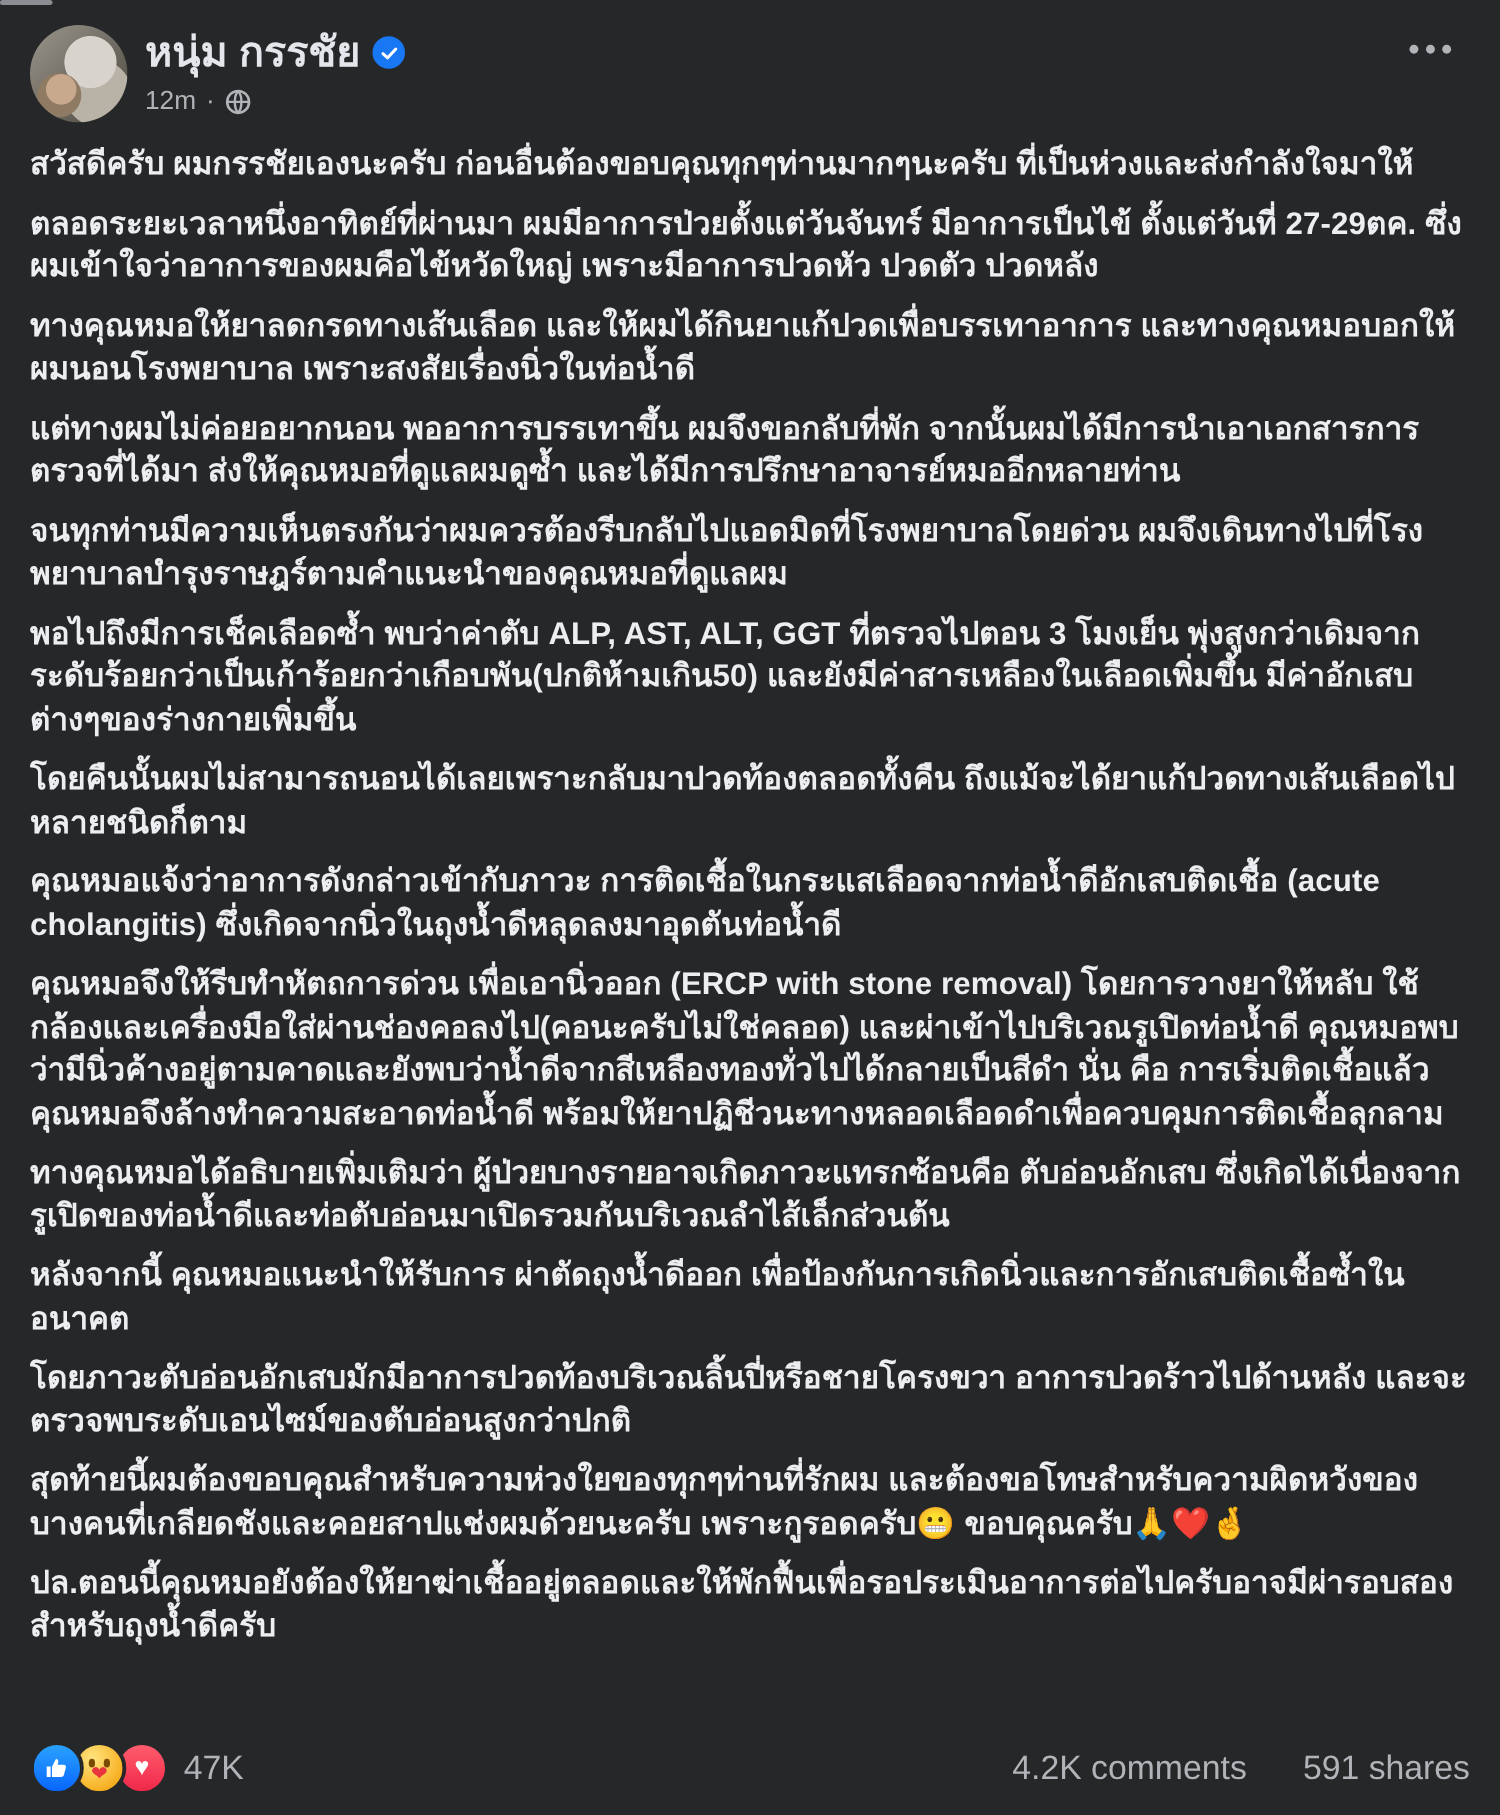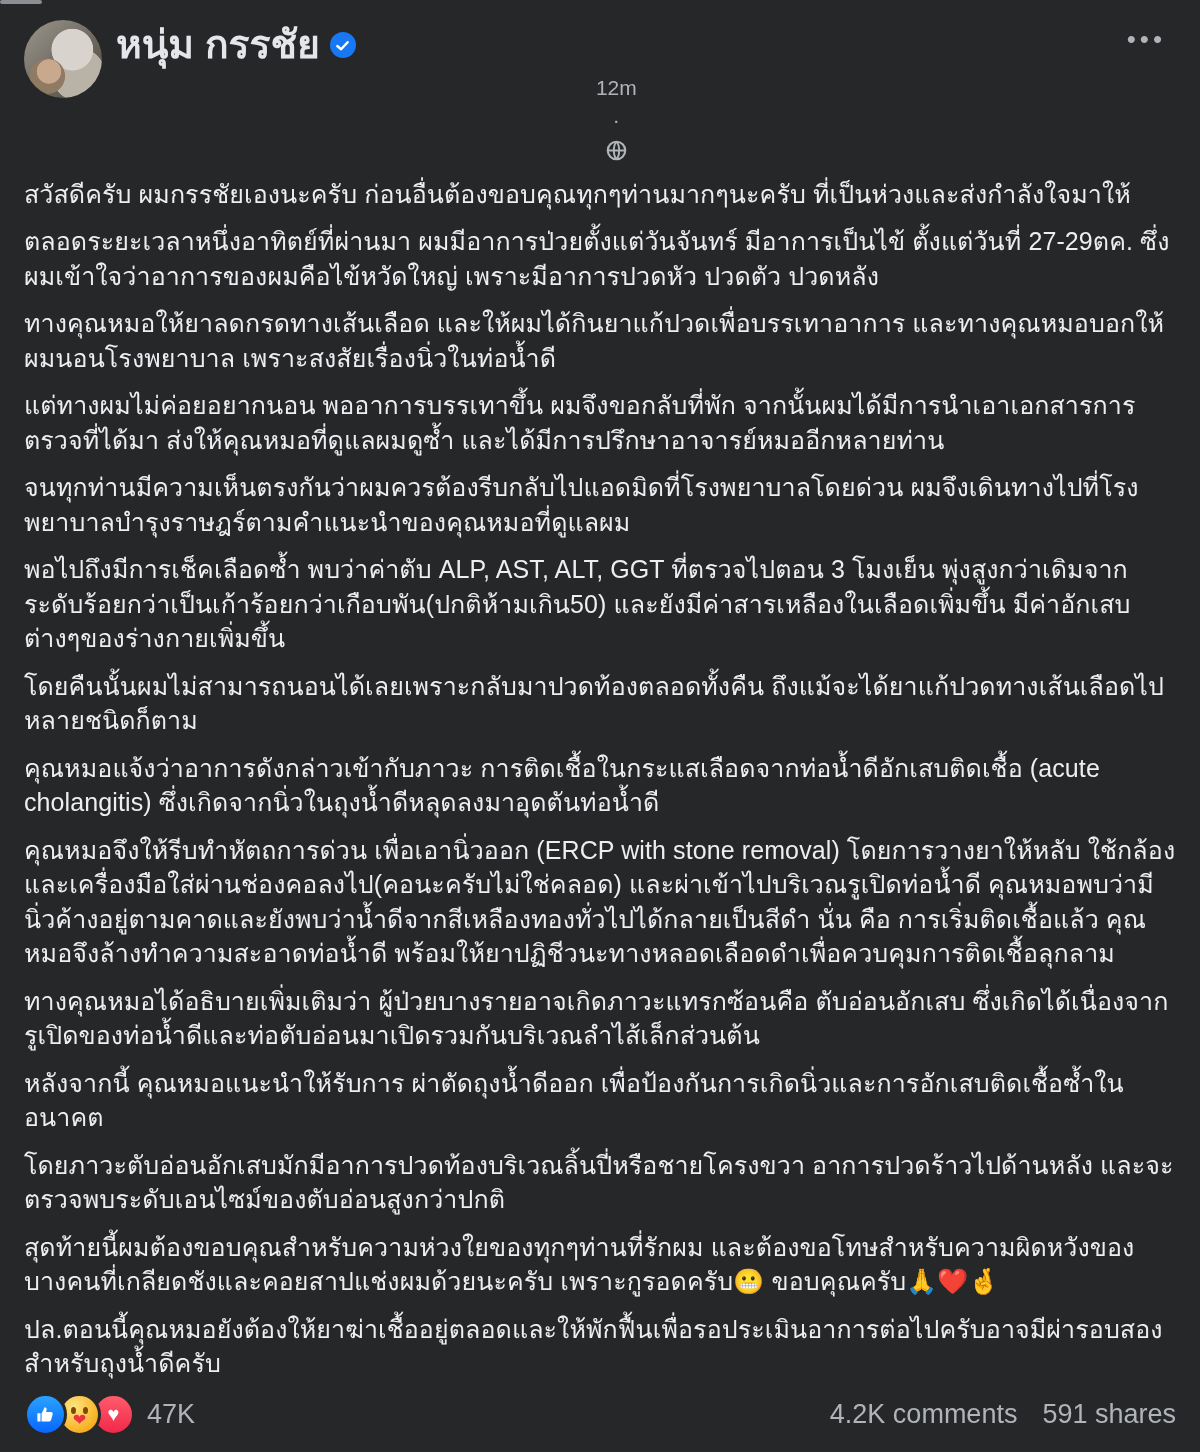--- a/index.html
+++ b/index.html
@@ -16,54 +16,54 @@
     width:78px;height:78px;border-radius:50%;flex:0 0 auto;overflow:hidden;
     background:
       radial-gradient(circle at 32% 66%, #c9a98e 0 16%, transparent 17%),
       radial-gradient(circle at 30% 72%, #8f7a63 0 22%, transparent 23%),
       radial-gradient(circle at 62% 38%, #d8d4cd 0 30%, transparent 31%),
       radial-gradient(circle at 70% 70%, #b9b2a6 0 34%, transparent 35%),
       linear-gradient(135deg,#9b968c 0%,#6f6a61 55%,#4a463f 100%);
   }
   .header-text{margin-left:14px;padding-top:4px;flex:1 1 auto;min-width:0;}
   .name-row{display:flex;align-items:center;gap:10px;}
-  .author-name{font-size:39px;font-weight:700;color:#e4e6eb;line-height:1.1;}
+  .author-name{font-size:33px;font-weight:700;color:#e4e6eb;line-height:1.1;}
   .verified{width:26px;height:26px;border-radius:50%;background:#1877f2;
     display:inline-flex;align-items:center;justify-content:center;flex:0 0 auto;}
   .verified svg{width:15px;height:15px;}
   .meta-row{display:flex;align-items:center;gap:8px;margin-top:9px;
-    color:#b0b3b8;font-size:21px;flex-direction:column;}
+    color:#b0b3b8;font-size:21px;}
   .globe{width:21px;height:21px;display:inline-block;}
   .more-btn{margin-left:auto;color:#b0b3b8;font-size:26px;letter-spacing:4px;
     padding:14px 10px 4px 10px;line-height:10px;cursor:pointer;user-select:none;}
   
   .body-text{margin-top:16px;flex:1 1 auto;overflow:hidden;}
   .post-paragraph{
     margin:0 0 13px 0;font-size:25px;line-height:1.38;color:#eceef1;
-    font-weight:400;letter-spacing:.1px;
+    font-weight:700;letter-spacing:.1px;
   }
   
   .footer{flex:0 0 auto;display:flex;align-items:center;margin-top:4px;
     color:#b0b3b8;font-size:27px;}
   .reaction-pile{display:flex;align-items:center;}
   .reaction{width:37px;height:37px;border-radius:50%;border:3px solid #262728;
     box-sizing:content-box;display:flex;align-items:center;justify-content:center;}
   .reaction + .reaction{margin-left:-9px;}
   .reaction.like{background:linear-gradient(#2aa2ff,#0866ff);z-index:3;}
   .reaction.care{background:radial-gradient(circle at 35% 30%,#ffe580,#f7b125 70%,#e69a00);z-index:2;position:relative;}
   .reaction.love{background:linear-gradient(#ff5c6c,#f0284a);z-index:1;}
   .reaction.like svg{width:21px;height:21px;}
   .care-face{position:relative;width:100%;height:100%;}
   .care-eye{position:absolute;width:5px;height:7px;border-radius:50%;background:#7a4b00;top:11px;}
   .care-eye.l{left:10px;} .care-eye.r{right:10px;}
   .care-heart{position:absolute;bottom:5px;left:50%;transform:translateX(-50%);
     color:#e8343f;font-size:16px;line-height:16px;}
   .love-heart{color:#fff;font-size:20px;line-height:20px;transform:translateY(-1px);}
   .reaction-count{margin-left:12px;color:#b0b3b8;}
-  .footer-right{margin-left:auto;display:flex;gap:25px;}
+  .footer-right{margin-left:auto;display:flex;gap:45px;}
   .footer-right span{cursor:pointer;}
   .window-edge{position:absolute;top:0;left:0;width:42px;height:4px;background:#8a8d91;border-radius:2px;}
 </style>
 </head>
 <body>
 
 <div class="post-card">
   <div class="window-edge"></div>
 
   <div class="header">

